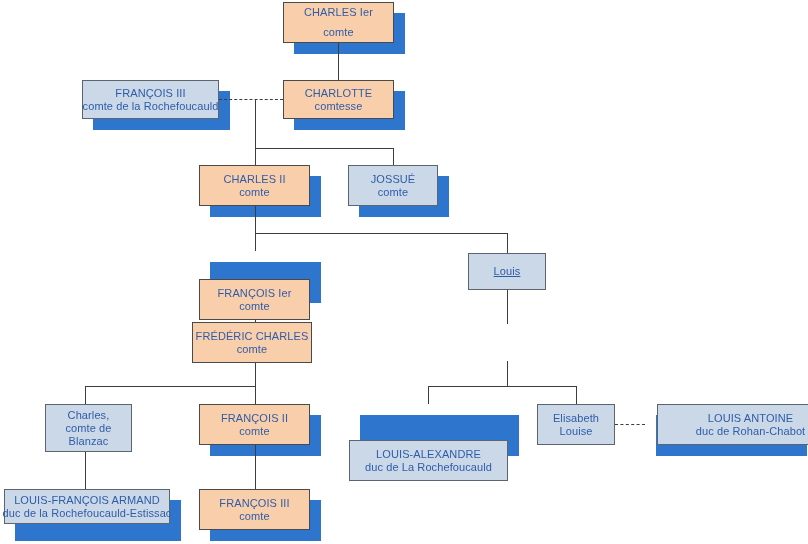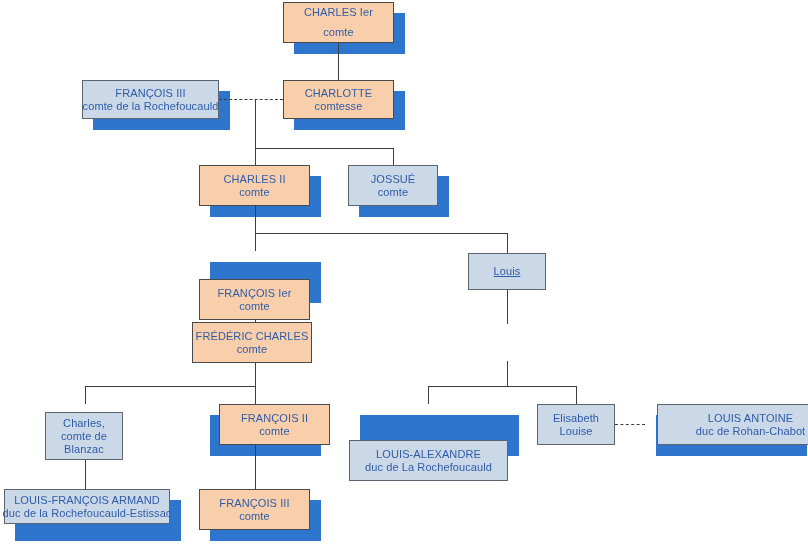--- a/index.html
+++ b/index.html
@@ -126,26 +126,26 @@
       <span class="line">FRANÇOIS Ier</span>
       <span class="line">comte</span>
     </div>
     <div class="node blue" style="left: 468px; top: 253px; width: 78px; height: 37px; text-decoration: underline;">
       <span class="line">Louis</span>
     </div>
     <div class="node peach" style="left: 192px; top: 322px; width: 120px; height: 41px;">
       <span class="line">FRÉDÉRIC CHARLES</span>
       <span class="line">comte</span>
     </div>
-    <div class="node blue" style="left: 45px; top: 404px; width: 78px; height: 48px; margin-top: 8px;">
+    <div class="node blue" style="left: 45px; top: 404px; width: 87px; height: 48px;">
       <span class="line">Charles,</span>
       <span class="line">comte de</span>
       <span class="line">Blanzac</span>
     </div>
-    <div class="node peach" style="left: 199px; top: 404px; width: 111px; height: 41px; margin-left: 20px;">
+    <div class="node peach" style="left: 199px; top: 404px; width: 111px; height: 41px;">
       <span class="line">FRANÇOIS II</span>
       <span class="line">comte</span>
     </div>
     <div class="node blue" style="left: 349px; top: 404px; width: 159px; height: 41px; margin-top: 36px;">
       <span class="line">LOUIS-ALEXANDRE</span>
       <span class="line">duc de La Rochefoucauld</span>
     </div>
     <div class="node blue" style="left: 537px; top: 404px; width: 78px; height: 41px;">
       <span class="line">Elisabeth</span>
       <span class="line">Louise</span>

